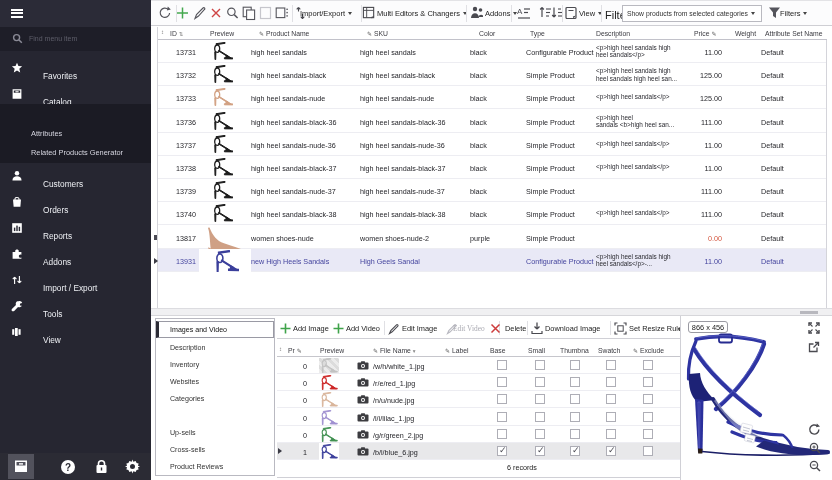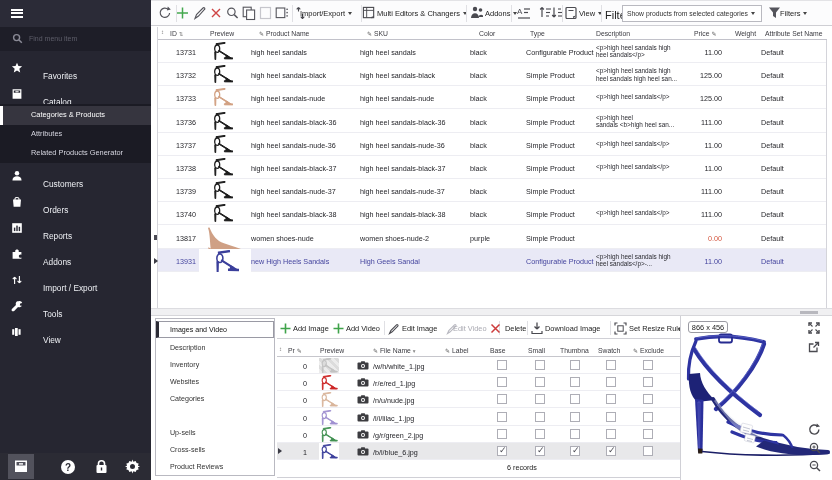--- a/index.html
+++ b/index.html
@@ -53,21 +53,21 @@
 
 
 #bpanel { position:absolute; left:151px; top:316px; width:681px; height:164px; background:#fff; }
 #tabbox { position:absolute; left:4px; top:2px; width:120px; height:158px; border:1px solid #b9b9c1; background:#fff; }
 .tab { position:absolute; left:0; width:118px; height:17px; font-size:7.1px; color:#333; }
 .tab span { position:absolute; left:14px; top:5px; white-space:nowrap; }
 .tab.sel { border:1px solid #9a9aa4; border-left:3px solid #2b2b35; background:#fff; color:#111;padding-left:32px; }
 .tab.sel span { left:11px; top:4px; }
 #btb { position:absolute; left:126px; top:2px; width:553px; height:20px; background:#fff; }
 .btxt { position:absolute; top:6px; font-size:7.4px; color:#222; white-space:nowrap; }
-.btxt.dis { color:#aaaab2; }
+.btxt.dis { color:#aaaab2;font-family:Liberation Serif, serif; }
 
 
 #itable { position:absolute; left:126px; top:22px; width:553px; height:140px; border-top:1px solid #d0d0d6; border-bottom:1px solid #d0d0d6; }
 #ithead { position:absolute; left:0; top:4px; width:553px; height:14px; border-bottom:1px solid #c6c6cc; }
 .ihc { position:absolute; top:4px; font-size:6.8px; color:#3a3a40; white-space:nowrap; }
 .irow { position:absolute; left:0; width:553px; height:17px; border-bottom:1px solid #ededf2; font-size:7.2px; color:#1f1f24; }
 .irow.sel { background:#e8e8ea; }
 .irow div { position:absolute; white-space:nowrap; }
 .ic-pr { left:0px; width:30px; top:5px; text-align:right; }
 .ic-fn { left:96px; top:5px; }
@@ -121,23 +121,20 @@
     <div class="txt">Favorites</div>
   </div>
   <div class="mitem" style="top:82px">
     <svg width="12" height="12" viewBox="0 0 15 15">
           <path d="M2 1.5 H13 V13.5 H2 Z M3.5 3 V6 H11.5 V3 Z" fill="#fff" fill-rule="evenodd"></path>
           <rect x="5.5" y="4" width="4" height="1.4" fill="#fff"></rect>
         </svg>
     <div class="txt">Catalog</div>
   </div>
   <div id="submenu">
-    <div class="sitem sel" style="top:2px">
-          <span class="txt">Categories &amp; Products</span>
-        </div>
     <div class="sitem" style="top:21px">
           <span class="txt">Attributes</span>
         </div>
     <div class="sitem" style="top:40px">
           <span class="txt">Related Products Generator</span>
         </div>
   </div>
   <div class="mitem" style="top:164px">
     <svg width="12" height="12" viewBox="0 0 15 15">
           <circle cx="7.5" cy="4" r="2.8" fill="#fff"></circle>

